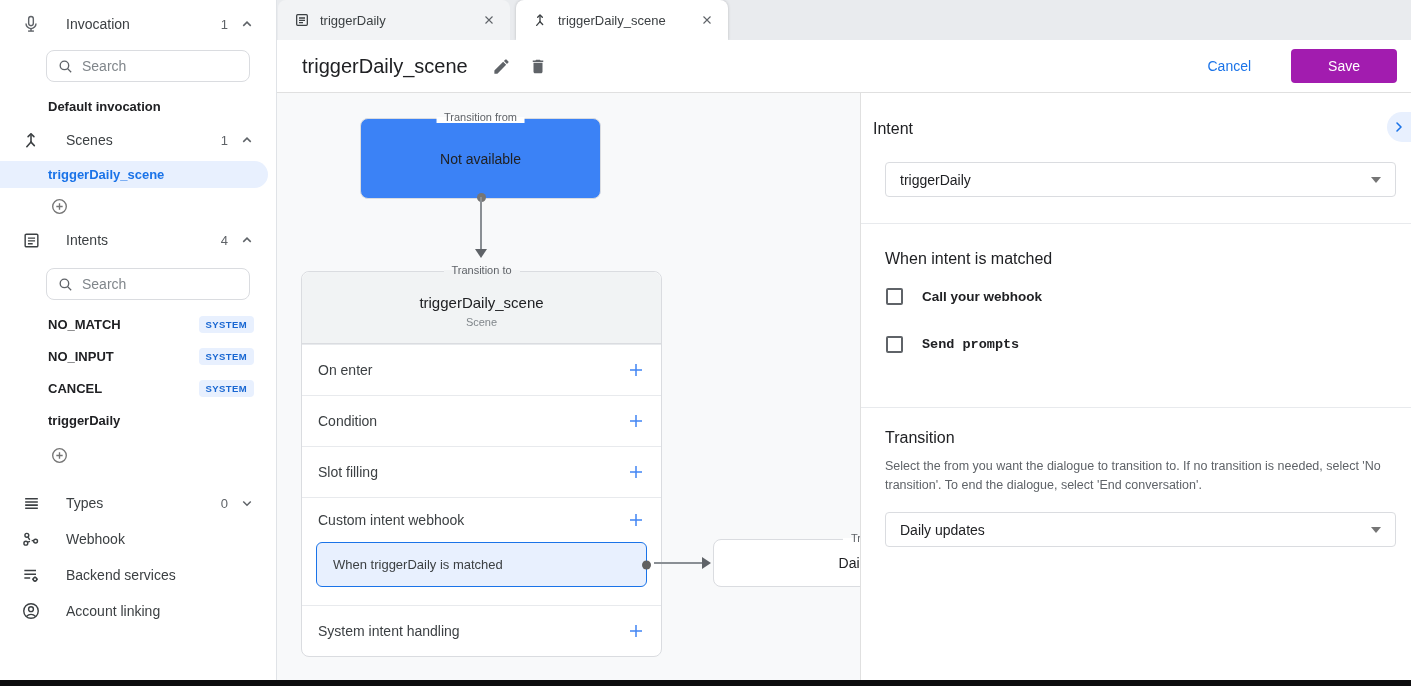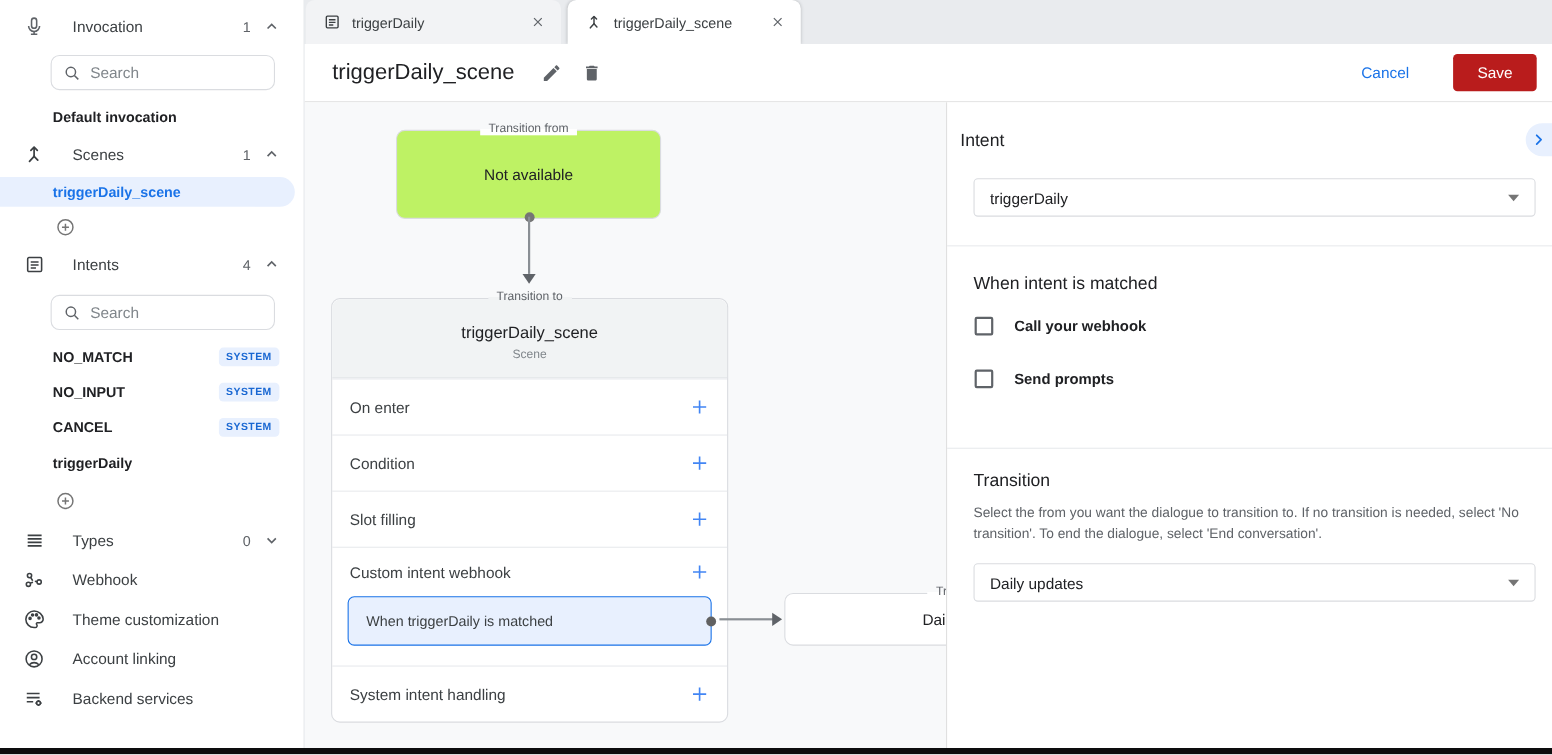--- a/index.html
+++ b/index.html
@@ -22,21 +22,21 @@
   .searchbox input::placeholder { color:#80868b; }
   .side-item { display:flex; align-items:center; height:32px; margin-top:8px; padding:0 22px 0 48px;
     font-size:13px; font-weight:700; color:#202124; cursor:pointer; }
   .side-item.tight { margin-top:0; }
   .badge { margin-left:auto; background:#e8f0fe; color:#1967d2; font-size:9.5px; font-weight:700;
     letter-spacing:.4px; padding:3px 7px; border-radius:4px; }
   .sel-pill { margin-top:5px; height:27px; display:flex; align-items:center; padding-left:48px;
     background:#e8f0fe; border-radius:0 16px 16px 0; width:268px; font-size:13px; font-weight:700;
     color:#1a73e8; cursor:pointer; }
   .plus-row { margin-top:6px; height:24px; display:flex; align-items:center; padding-left:50px; cursor:pointer; }
-  .mt2{margin-top:2px;} .mt3{margin-top:8px;} .mt4{margin-top:4px;} .mt6{margin-top:6px;} .mt7{margin-top:7px;} .mt12{margin-top:12px;}
+  .mt2{margin-top:2px;} .mt3{margin-top:20px;} .mt4{margin-top:4px;} .mt6{margin-top:6px;} .mt7{margin-top:7px;} .mt12{margin-top:12px;}
   .link-row { display:flex; align-items:center; height:32px; padding:0 20px; cursor:pointer; }
   .link-row .ic { width:22px; height:22px; display:flex; align-items:center; justify-content:center; }
   .link-label { margin-left:24px; font-size:14px; color:#3c4043; }
 
   
   .tabbar { position:absolute; left:277px; right:0; top:0; height:40px; background:#e9ebee;
     display:flex; align-items:flex-end; }
   .tab { height:40px; display:flex; align-items:center; padding:0 12px 0 16px;
     border-radius:8px 8px 0 0; cursor:pointer; }
   .tab.inactive { background:#f2f3f5; width:232px; margin-left:1px; }
@@ -44,28 +44,28 @@
   .tab-label { margin-left:10px; font-size:13px; color:#3c4043; }
   .tab-close { margin-left:auto; display:flex; cursor:pointer; padding:2px; }
 
   .cheader { position:absolute; left:277px; right:0; top:40px; height:53px; background:#fff;
     border-bottom:1px solid #e0e0e0; display:flex; align-items:center; padding:0 14px 0 25px; }
   .ctitle { font-size:20px; color:#202124; }
   .hicon { margin-left:24px; display:flex; cursor:pointer; }
   .hicon + .hicon { margin-left:18px; }
   .hspacer { flex:1; }
   .cancel-link { color:#1a73e8; font-size:14px; font-weight:500; margin-right:40px; cursor:pointer; }
-  .save-btn { background:#b91c1c; color:#fff; font-size:14px; font-weight:500; border:none;
-    border-radius:4px; padding:9px 22px; cursor:pointer; font-family:"Liberation Sans", sans-serif; }
+  .save-btn { background:#a21caf; color:#fff; font-size:14px; font-weight:500; border:none;
+    border-radius:4px; padding:9px 37px; cursor:pointer; font-family:"Liberation Sans", sans-serif; }
 
   
   .canvas { position:absolute; left:277px; top:93px; width:583px; bottom:6px; background:#f8f9fa; overflow:hidden; }
   .legend { position:absolute; top:-8px; left:50%; transform:translateX(-50%); font-size:11px;
     color:#5f6368; padding:0 8px; white-space:nowrap; }
-  .from-box { position:absolute; left:83px; top:25px; width:241px; height:81px; background:#bef264;
+  .from-box { position:absolute; left:83px; top:25px; width:241px; height:81px; background:#3b82f6;
     border:1px solid #dadce0; border-radius:8px; }
   .from-box .legend { background:linear-gradient(180deg,#f8f9fa 50%,#ffffff 50%); }
   .from-content { width:100%; height:100%; display:flex; align-items:center; justify-content:center;
     font-size:14px; color:#202124; }
   .vline { position:absolute; left:203px; top:104px; width:2px; height:52px; background:#8a8f94; }
   .dot { position:absolute; width:9px; height:9px; border-radius:50%; background:#757575; }
   .dot.d1 { left:200px; top:100px; }
   .arr-down { position:absolute; left:198px; top:156px; width:0; height:0;
     border-left:6px solid transparent; border-right:6px solid transparent; border-top:9px solid #5f6368; }
 
@@ -106,21 +106,21 @@
     border-radius:4px; display:flex; align-items:center; padding:0 14px; font-size:14px;
     color:#202124; cursor:pointer; background:#fff; }
   .selbox .caret { margin-left:auto; width:0; height:0; border-left:5px solid transparent;
     border-right:5px solid transparent; border-top:6px solid #757575; }
   .sel1 { top:69px; }
   .sel2 { top:419px; }
   .p-div { position:absolute; left:0; right:0; height:1px; background:#e8eaed; }
   .pdiv1 { top:130px; } .pdiv2 { top:314px; }
   .p-match-head { position:absolute; left:24px; top:157px; }
   .cb-row { position:absolute; left:25px; display:flex; align-items:center; cursor:pointer; }
-  .cb1 { top:195px; } .cb2 { top:243px; }
+  .cb1 { top:195px; } .cb2 { top:243px;font-family:Liberation Mono, monospace; }
   .cbox { width:17px; height:17px; border:2px solid #5f6368; border-radius:2px; background:#fff; }
   .cb-label { margin-left:19px; font-size:13.5px; font-weight:700; color:#202124; }
   .p-trans-head { position:absolute; left:24px; top:336px; }
   .p-desc { position:absolute; left:24px; right:30px; top:364px; font-size:12.5px; color:#5f6368;
     line-height:1.55; }
 
   .bottom-edge { position:absolute; left:0; right:0; bottom:0; height:6px; background:#0d0d0e; }
   svg { display:block; }
 </style>
 </head>
@@ -260,53 +260,41 @@
         <svg width="20" height="20" viewBox="0 0 24 24" fill="none" stroke="#3c4043" stroke-width="1.7">
           <circle cx="7" cy="7.5" r="2.3"></circle>
             <circle cx="5.8" cy="17" r="2.3"></circle>
             <circle cx="17.5" cy="14.5" r="2.3"></circle>
           <path d="M8.2 9.5l2.3 3.6M10.8 14.8l-2.8 .9M12.8 13.8l2.5 .4"></path>
         </svg>
         </span>
       <span class="link-label">Webhook</span>
     </div>
 
+
     <div class="link-row mt4">
       <span class="ic">
-        <svg width="20" height="20" viewBox="0 0 24 24" fill="none" stroke="#3c4043" stroke-width="1.7">
-          <path d="M12 3a9 9 0 1 0 0 18h1.3a2 2 0 0 0 1.5-3.3c-.7-.8-.1-2 .9-2H18a3.9 3.9 0 0 0 3.9-4C21.5 7 17.2 3 12 3z"></path>
-          <circle cx="7.6" cy="11" r="1.1" fill="#3c4043"></circle>
-            <circle cx="10.3" cy="7.4" r="1.1" fill="#3c4043"></circle>
-          <circle cx="14.6" cy="7.2" r="1.1" fill="#3c4043"></circle>
-            <circle cx="17.3" cy="10.6" r="1.1" fill="#3c4043"></circle>
-        </svg>
-        </span>
-      <span class="link-label">Theme customization</span>
+        <svg width="20" height="20" viewBox="0 0 24 24" fill="none" stroke="#3c4043" stroke-width="1.8">
+          <path d="M4 6.5h14M4 11h14M4 15.5h7"></path>
+          <circle cx="16.8" cy="17" r="2.1"></circle>
+          <path d="M16.8 13.7v1.2M16.8 19.1v1.2M13.5 17h1.2M18.9 17h1.2"></path>
+        </svg>
+        </span>
+      <span class="link-label">Backend services</span>
     </div>
 
     <div class="link-row mt4">
       <span class="ic">
         <svg width="20" height="20" viewBox="0 0 24 24" fill="none" stroke="#3c4043" stroke-width="1.7">
           <circle cx="12" cy="12" r="8.7"></circle>
             <circle cx="12" cy="9.8" r="2.9"></circle>
             <path d="M6.8 18.3a7.2 7.2 0 0 1 10.4 0"></path>
         </svg>
         </span>
       <span class="link-label">Account linking</span>
-    </div>
-
-    <div class="link-row mt4">
-      <span class="ic">
-        <svg width="20" height="20" viewBox="0 0 24 24" fill="none" stroke="#3c4043" stroke-width="1.8">
-          <path d="M4 6.5h14M4 11h14M4 15.5h7"></path>
-          <circle cx="16.8" cy="17" r="2.1"></circle>
-          <path d="M16.8 13.7v1.2M16.8 19.1v1.2M13.5 17h1.2M18.9 17h1.2"></path>
-        </svg>
-        </span>
-      <span class="link-label">Backend services</span>
     </div>
   </div>
 
   <div class="tabbar">
     <div class="tab inactive">
       <span>
         <svg width="16" height="16" viewBox="0 0 24 24" fill="none" stroke="#3c4043" stroke-width="1.9">
           <rect x="4" y="4" width="16" height="16" rx="1.5"></rect>
             <path d="M7.5 9h9M7.5 12.5h9M7.5 16h6"></path>
           </svg>

